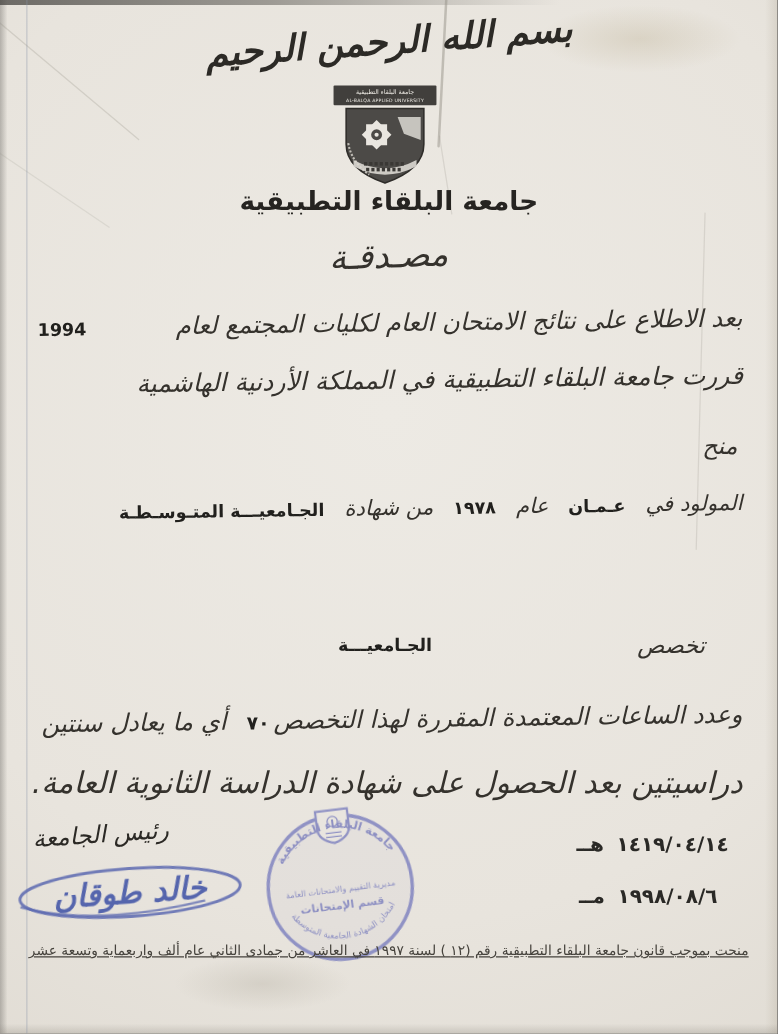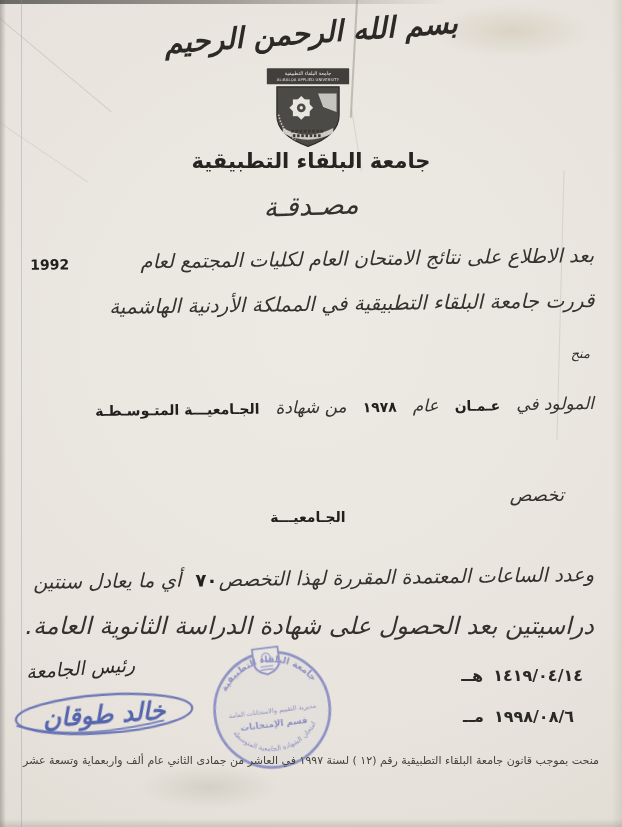--- a/index.html
+++ b/index.html
@@ -36,41 +36,41 @@
     left:0;right:0;text-align:center;transform:rotate(-4deg);letter-spacing:1px;}
   .logo{position:absolute;left:266px;top:68px;width:84px;height:88px;}
   .univ-name{top:149px;font-size:21px;font-weight:bold;color:#262421;letter-spacing:.5px;}
   .doc-type{top:190px;font-size:27px;transform:rotate(-2deg);}
   .row{position:absolute;display:flex;justify-content:space-between;align-items:baseline;}
   .tilt{transform:rotate(-0.8deg);transform-origin:right center;}
   .intro-row{top:237px;right:28px;left:30px;}
   .intro-row .cal{font-size:19.5px;}
   .exam-year{font-size:14px;margin-top:12px;}
   .decision{top:288px;right:28px;font-size:20px;}
-  .grant{top:346px;right:32px;font-size:13px;}
+  .grant{top:346px;right:32px;font-size:19px;}
   .student-name{top:352px;left:220px;width:224px;text-align:center;font-size:15px;letter-spacing:.5px;}
   .birth-row{top:393px;right:28px;left:95px;}
   .birth-row .cal{font-size:17px;}
   .birth-row .typed{font-size:14px;letter-spacing:1.5px;}
   .cert-title{top:437px;font-size:36px;font-weight:bold;color:#242220;letter-spacing:0;}
-  .major-label{top:484px;right:58px;font-size:18px;}
+  .major-label{top:506px;right:58px;font-size:18px;}
   .major-value{top:509px;left:252px;width:112px;text-align:center;font-size:14px;}
   .grade-text{top:507px;left:28px;font-size:16.5px;}
   .hours-row{top:558px;right:28px;left:33px;}
   .hours-row .cal{font-size:19.5px;}
-  .hours-row .typed{font-size:18px;margin-top:6px;margin-left:13px;}
+  .hours-row .typed{font-size:15px;margin-top:6px;margin-left:13px;}
   .hours-cont{top:612px;right:28px;font-size:24px;text-align:right;}
   .date-line{position:absolute;display:flex;direction:rtl;gap:10px;font-weight:bold;color:#2a2926;font-size:16px;align-items:baseline;}
   .hijri{top:666px;left:378px;width:205px;}
   .greg{top:707px;left:402px;width:172px;}
   .stamp{position:absolute;left:204px;top:644px;width:136px;height:128px;transform:rotate(-7deg);opacity:.88;filter:blur(.2px);}
   .president{top:657px;left:26px;font-size:19px;transform:rotate(-4deg);color:#2b2925;}
   .signature{position:absolute;left:8px;top:684px;width:192px;height:58px;transform:rotate(-4deg);filter:blur(.25px);}
   .footer-line{font-size:11px;color:#45423c;}
-  .f1{top:754px;}
+  .f1{top:754px;text-decoration:underline;}
   .f2{top:772px;}
 </style>
 </head>
 <body>
 
 <div class="paper">
 
   <div class="edge-top"></div>
   <div class="edge-left"></div>
   <div class="edge-right"></div>
@@ -117,21 +117,21 @@
       <rect x="62" y="78.5" width="3" height="3.4"></rect>
     </g>
     <path d="M15,55 Q18,73 35,85" stroke="#ddd9d2" stroke-width="2" fill="none" stroke-dasharray="2 1.6" opacity=".8"></path>
   </svg>
 
   <div class="abs center univ-name">جامعة البلقاء التطبيقية</div>
   <div class="abs center doc-type cal">مصـدقـة</div>
 
   <div class="row intro-row tilt">
     <span class="cal">بعد الاطلاع على نتائج الامتحان العام لكليات المجتمع لعام</span>
-    <span class="typed exam-year">1992</span>
+    <span class="typed exam-year">1994</span>
   </div>
 
   <div class="abs decision cal tilt">قررت جامعة البلقاء التطبيقية في المملكة الأردنية الهاشمية</div>
 
   <div class="abs grant cal">منح</div>
 
   <div class="row birth-row tilt">
     <span class="cal">المولود في</span>
     <span class="typed">عـمـان</span>
     <span class="cal">عام</span>

